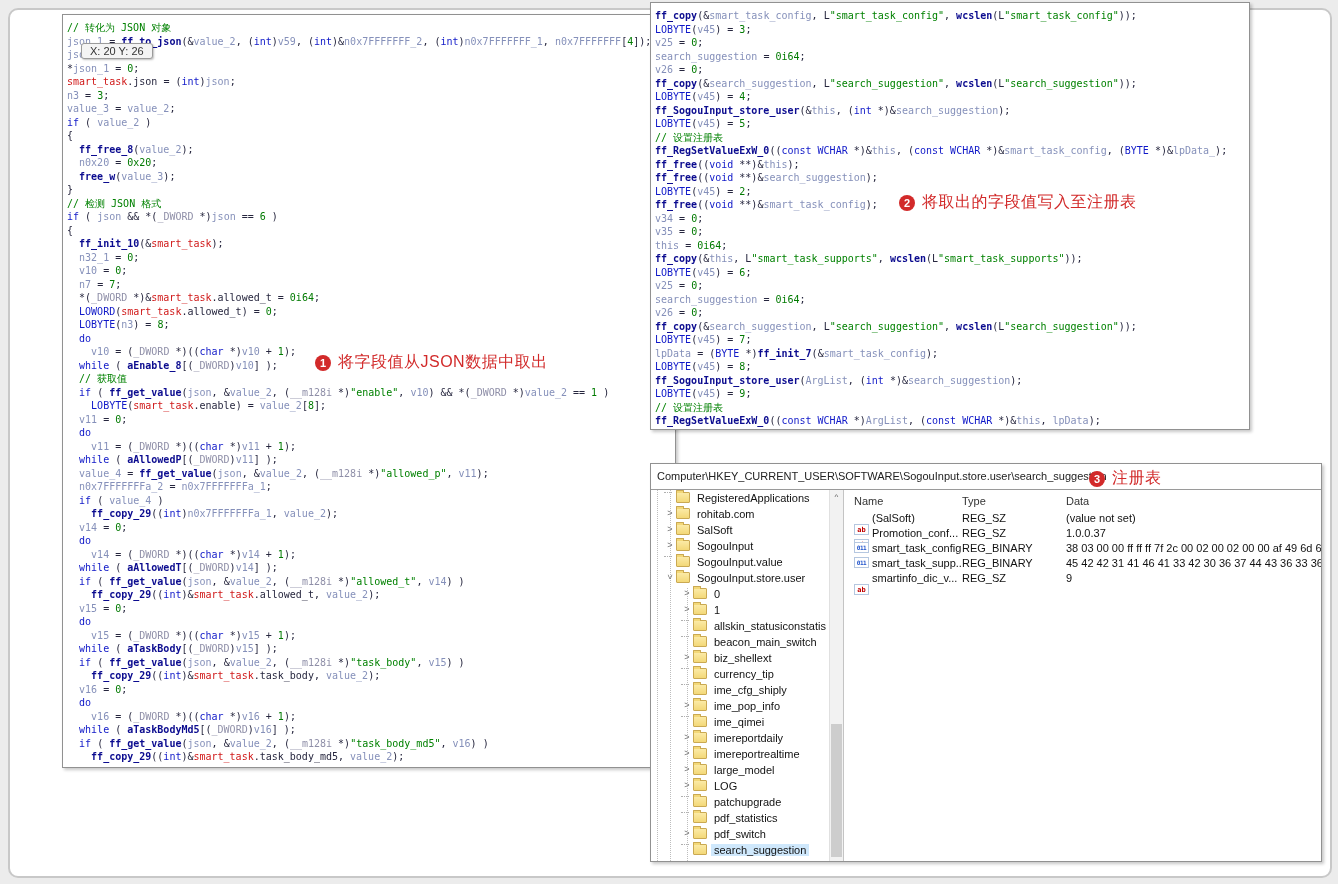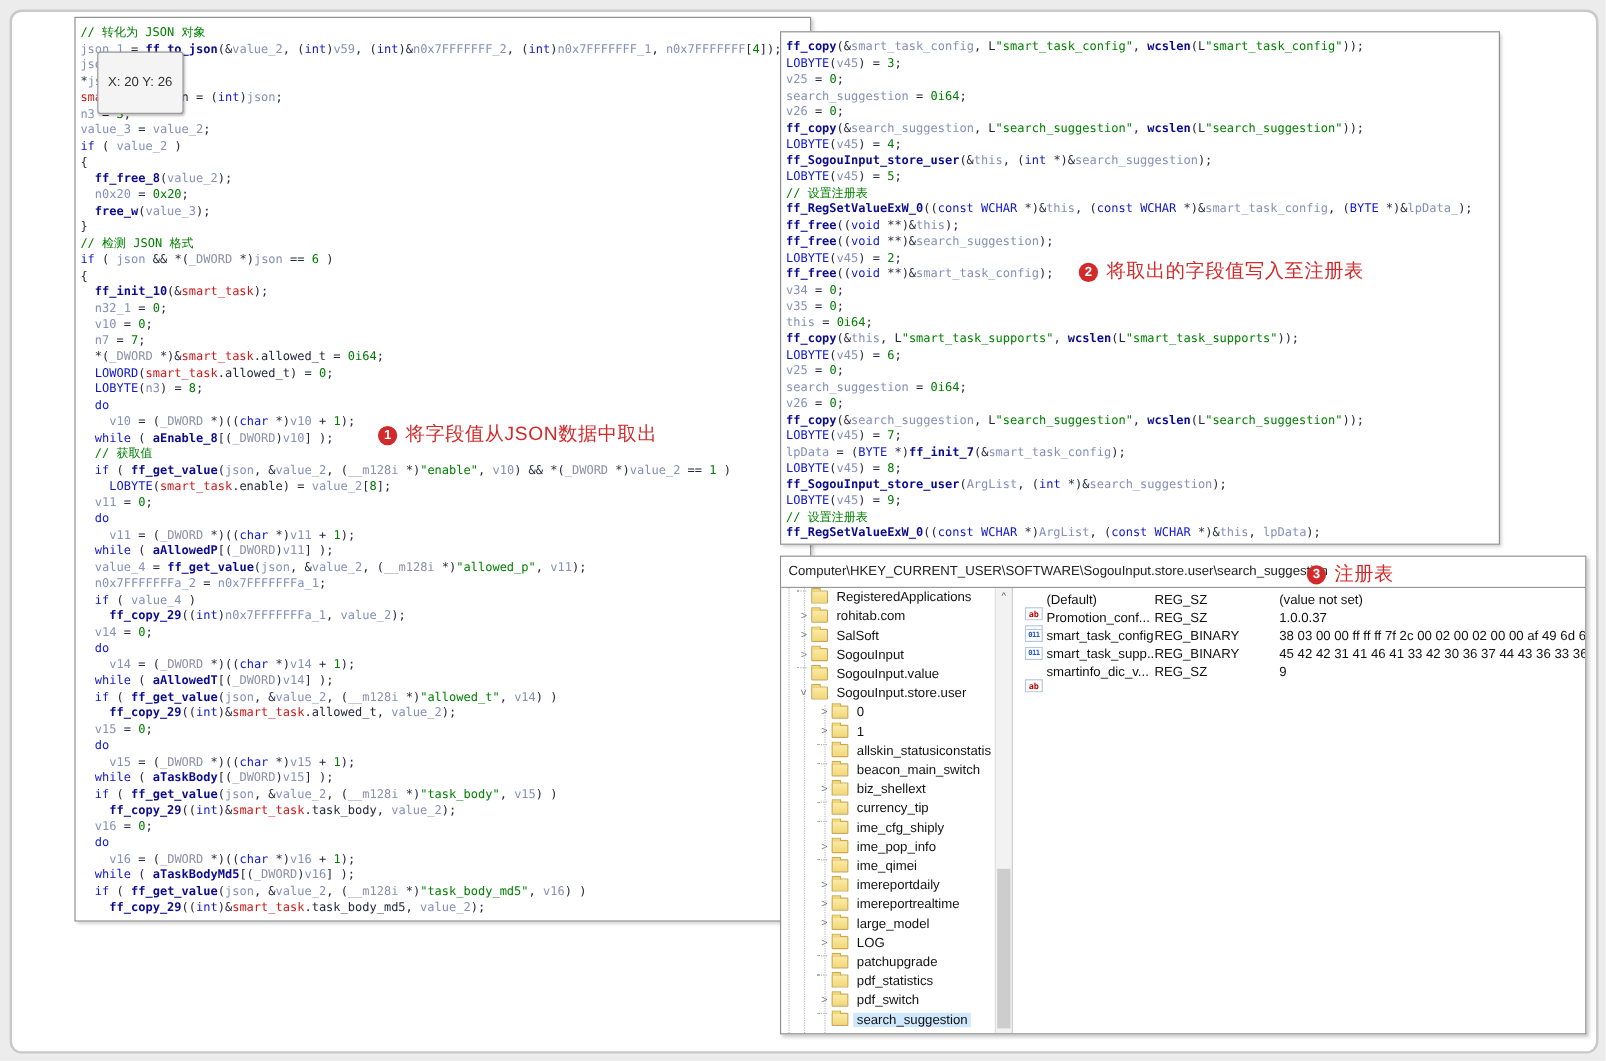--- a/index.html
+++ b/index.html
@@ -9,21 +9,21 @@
   }
   .card{
     position:absolute;left:8px;top:8px;width:1320px;height:866px;
     background:#ffffff;border:2px solid #c8c8c8;border-radius:10px;
   }
   .panel{
     position:absolute;background:#ffffff;border:1px solid #919191;
     box-shadow:2px 2px 3px rgba(0,0,0,.22);overflow:hidden;
   }
   #leftPanel{left:20px;top:14px;width:612px;height:752px;margin-left:42px;}
-  #rightPanel{left:650px;top:26px;width:598px;height:426px;}
+  #rightPanel{left:650px;top:2px;width:598px;height:426px;}
   #regPanel{left:650px;top:463px;width:670px;height:397px;}
 
   
   .code{
     padding:6px 4px 0 4px;
     font-family:"DejaVu Sans Mono",monospace;
     font-size:10px;line-height:13.5px;white-space:pre;
   }
   .code .ln{height:13.5px;}
   .cmt{color:#008100}
@@ -41,21 +41,21 @@
   .abadge{
     width:16px;height:16px;border-radius:50%;background:#d22a2a;color:#fff;
     font:bold 11px/16px "Liberation Sans",sans-serif;text-align:center;flex:0 0 16px;
   }
   .atext{color:#d22a2a;font-weight:normal;font-size:16px;letter-spacing:.5px;}
 
   
   .tooltip{
     position:absolute;left:18px;top:28px;background:#f4f4f4;border:1px solid #9b9b9b;
     border-radius:3px;box-shadow:1px 1px 2px rgba(0,0,0,.25);
-    padding:19px 8px;font-size:11px;color:#333;white-space:nowrap;
+    padding:1px 8px;font-size:11px;color:#333;white-space:nowrap;
   }
 
   
   .regbar{
     height:25px;line-height:25px;border-bottom:1px solid #9a9a9a;
     padding-left:6px;font-size:11px;color:#222;background:#fff;white-space:nowrap;
   }
   .regbody{position:relative;display:flex;height:371px;}
   .tree{
     position:relative;width:193px;flex:0 0 193px;border-right:1px solid #c4c4c4;
@@ -245,25 +245,30 @@
             <span class="folder"></span>
             <span class="tlbl">search_suggestion</span>
           </div>
         </div>
       <div class="vscroll">
         <div class="varrow">^</div>
         <div class="vthumb"></div>
       </div>
     </div>
     <div class="values">
+      <div class="vhead">
+        <span class="cName">Name</span>
+        <span class="cType">Type</span>
+        <span class="cData">Data</span>
+      </div>
       <div id="valRows">
           <div class="vrow">
             <span class="cName">
               <span class="vic sz">ab</span>
-              <span>(Default)</span>
+              <span>(SalSoft)</span>
             </span>
             <span class="cType">REG_SZ</span>
             <span class="cData">(value not set)</span>
           </div>
           <div class="vrow">
             <span class="cName">
               <span class="vic sz">ab</span>
               <span>Promotion_conf...</span>
             </span>
             <span class="cType">REG_SZ</span>

